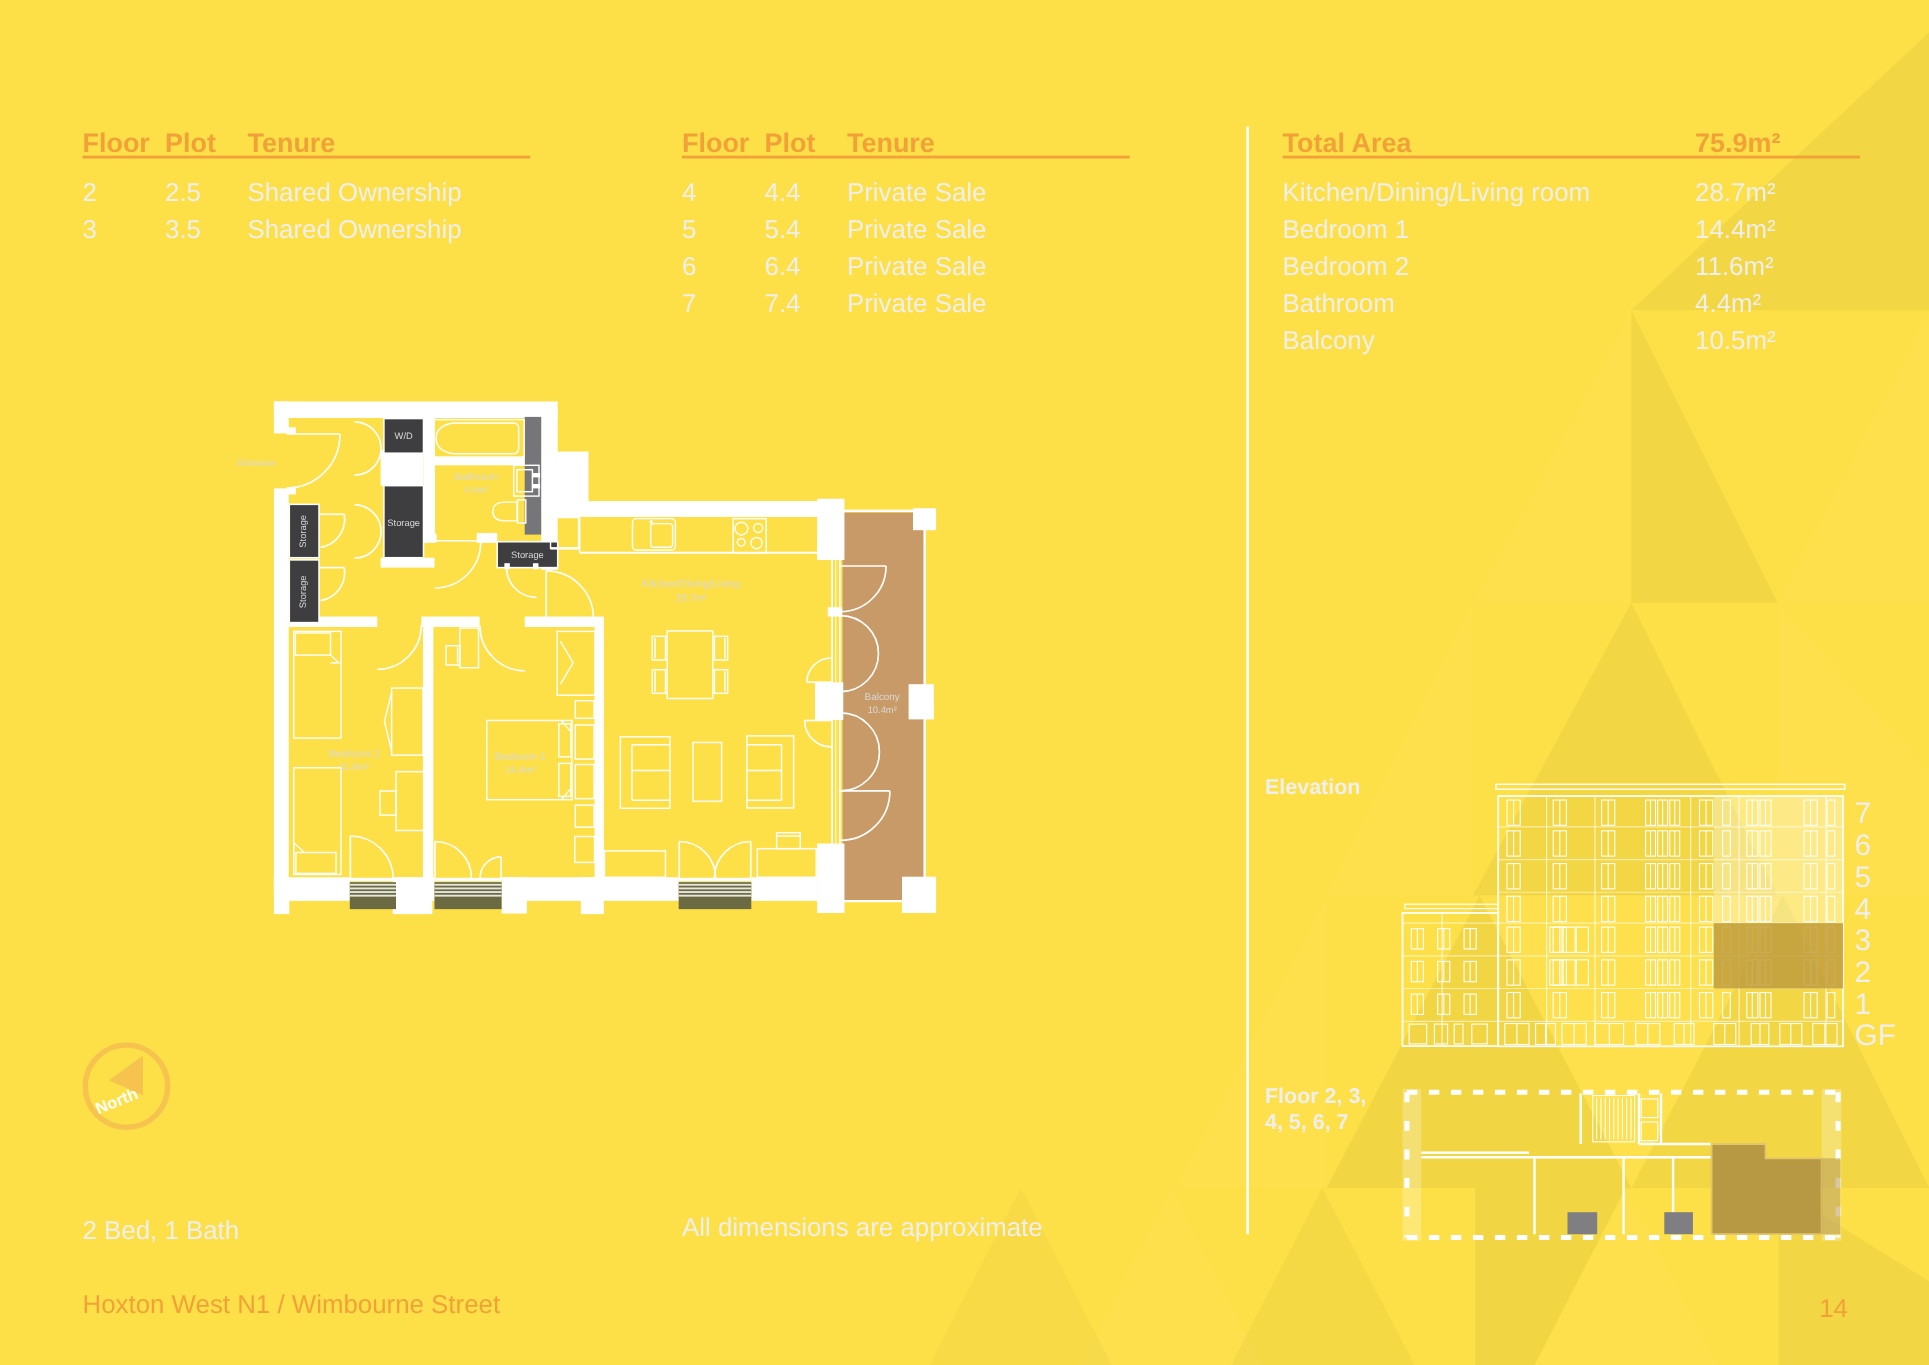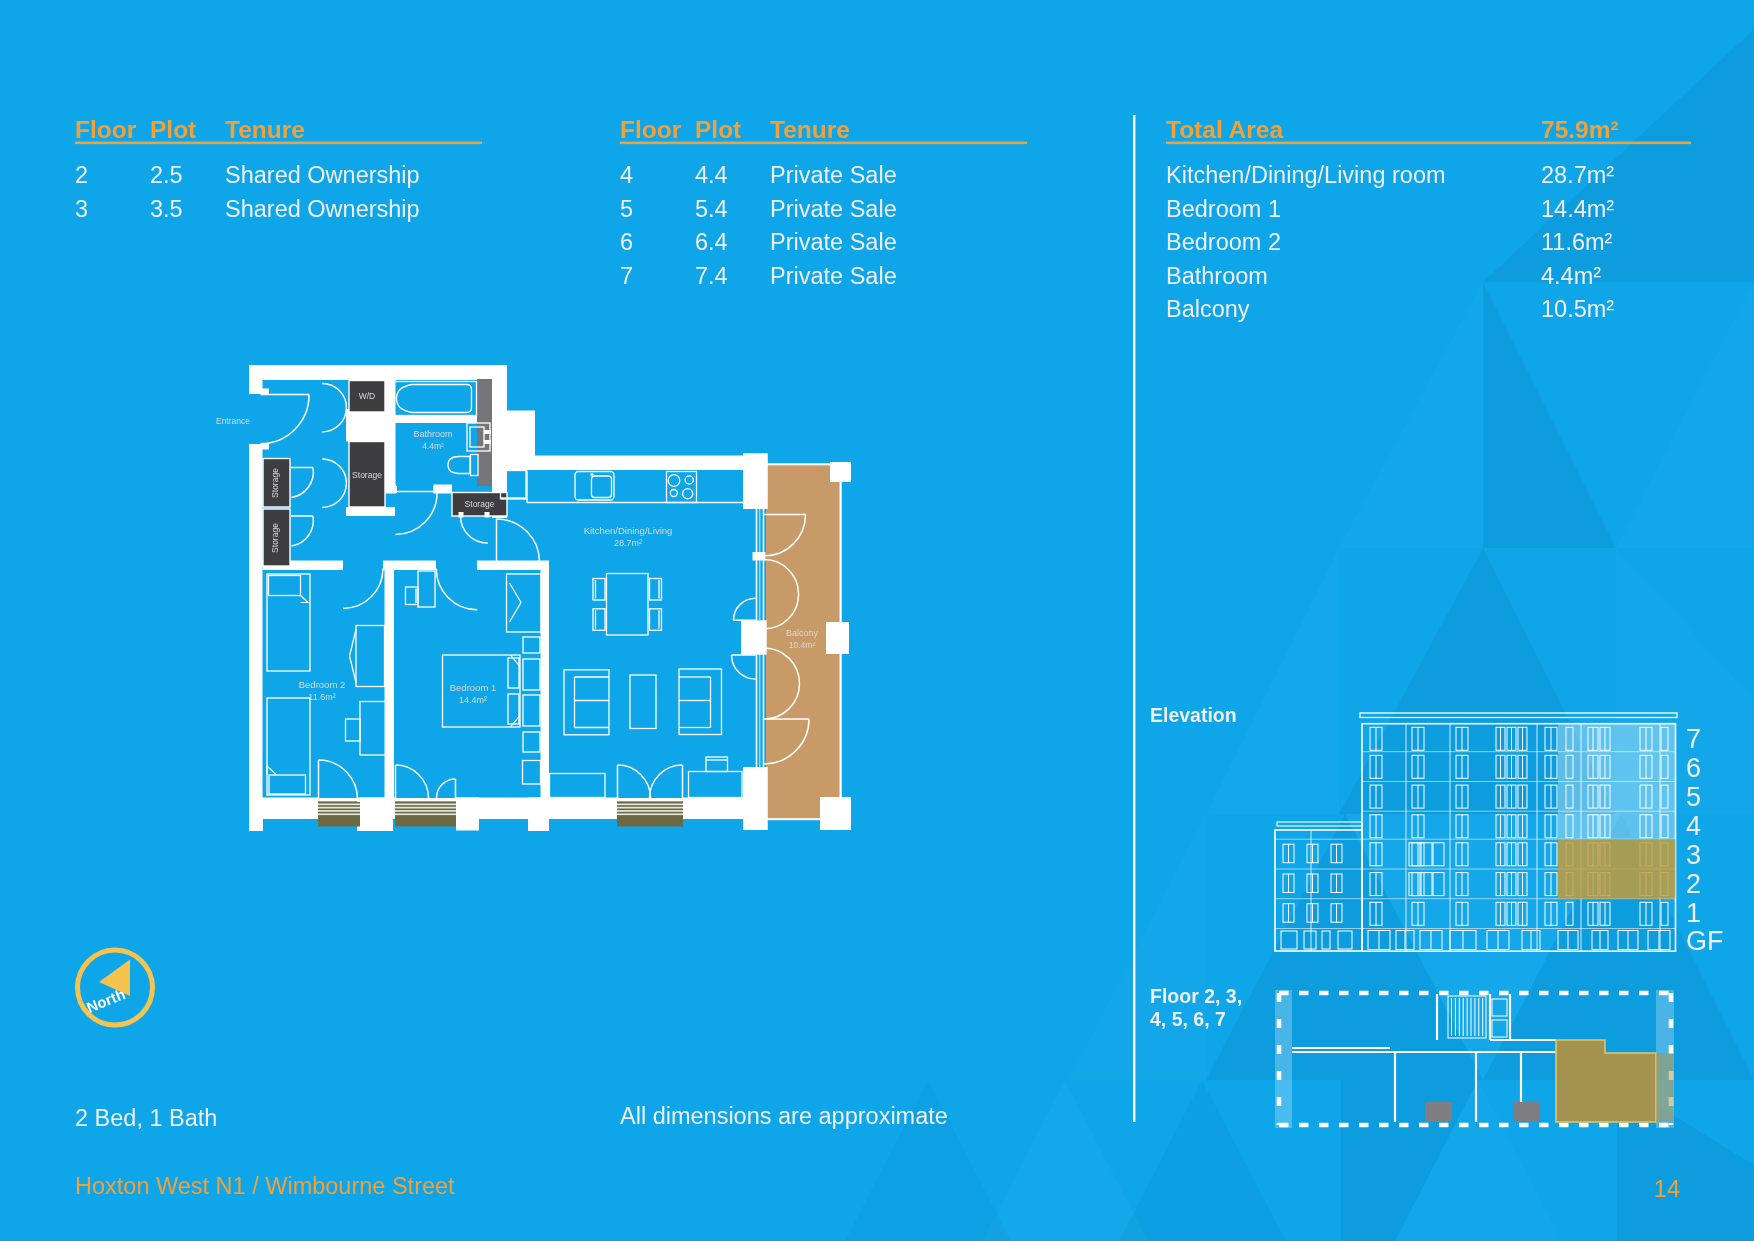--- a/index.html
+++ b/index.html
@@ -1,14 +1,14 @@
 <!DOCTYPE html>
 <html><head><meta charset="utf-8"><style>
 html,body{margin:0;padding:0;background:#3E3E40;}
-.page{position:relative;width:1754px;height:1241px;background:#0ea5e9;overflow:hidden;font-family:"Liberation Sans",sans-serif;}
+.page{position:relative;width:1754px;height:1241px;background:#fde047;overflow:hidden;font-family:"Liberation Sans",sans-serif;}
 svg text{font-family:"Liberation Sans",sans-serif;}
 </style></head><body>
 <div class="page">
 <svg width="1754" height="1241" viewBox="0 0 1754 1241">
 
 <g>
 <polygon points="1483,282 1754,29 1754,282" fill="rgba(0,0,0,0.045)"></polygon>
 <polygon points="1483,282 1339,548 1483,548" fill="rgba(255,255,255,0.022)"></polygon>
 <polygon points="1483,282 1483,548 1616,548" fill="rgba(0,0,0,0.042)"></polygon>
 <polygon points="1616,548 1754,282 1754,548" fill="rgba(255,255,255,0.022)"></polygon>

